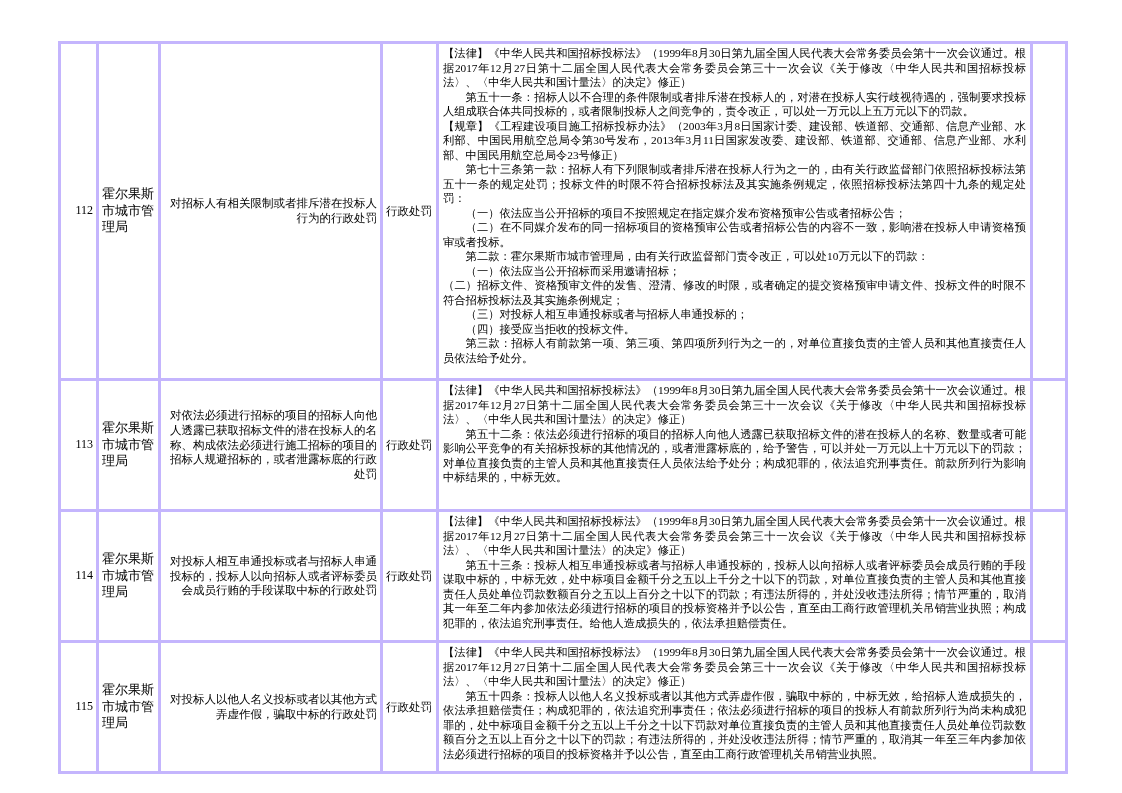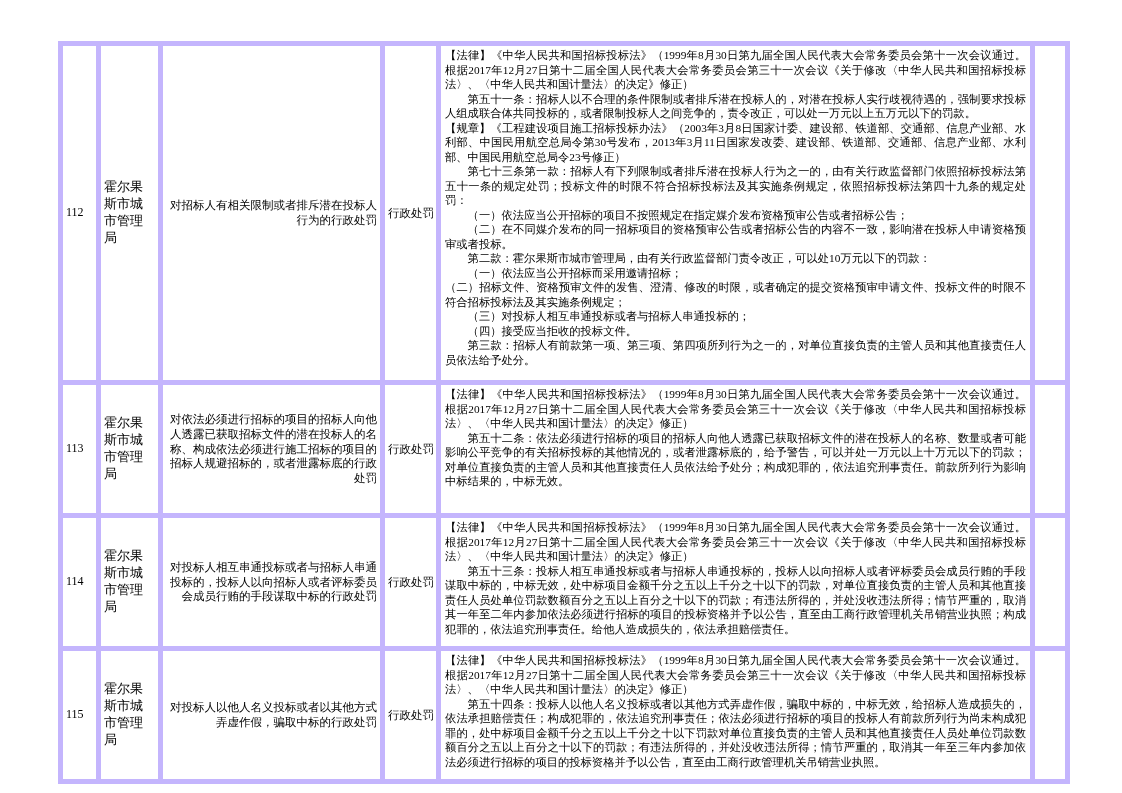--- a/index.html
+++ b/index.html
@@ -22,36 +22,36 @@
   }
   .doc-table {
     position: absolute;
     left: 58px;
     top: 41px;
     width: 1007px;
     border-collapse: collapse;
     table-layout: fixed;
   }
   .doc-table td {
-    border: 5px solid #c4b5fd;
+    border: 3px solid #c4b5fd;
     vertical-align: middle;
     padding: 2px 3px;
     font-size: 11.5px;
     line-height: 1.28;
     overflow: hidden;
   }
   col.c-num    { width: 38px; }
   col.c-org    { width: 62px; }
   col.c-item   { width: 222px; }
   col.c-type   { width: 56px; }
   col.c-basis  { width: 594px; }
   col.c-last   { width: 35px; }
 
   td.num {
-    text-align: left;
+    text-align: right;
     font-size: 12px;
   }
   td.org {
     text-align: left;
     font-size: 13px;
     line-height: 1.3;
   }
   td.item {
     text-align: right;
     font-size: 11.5px;

